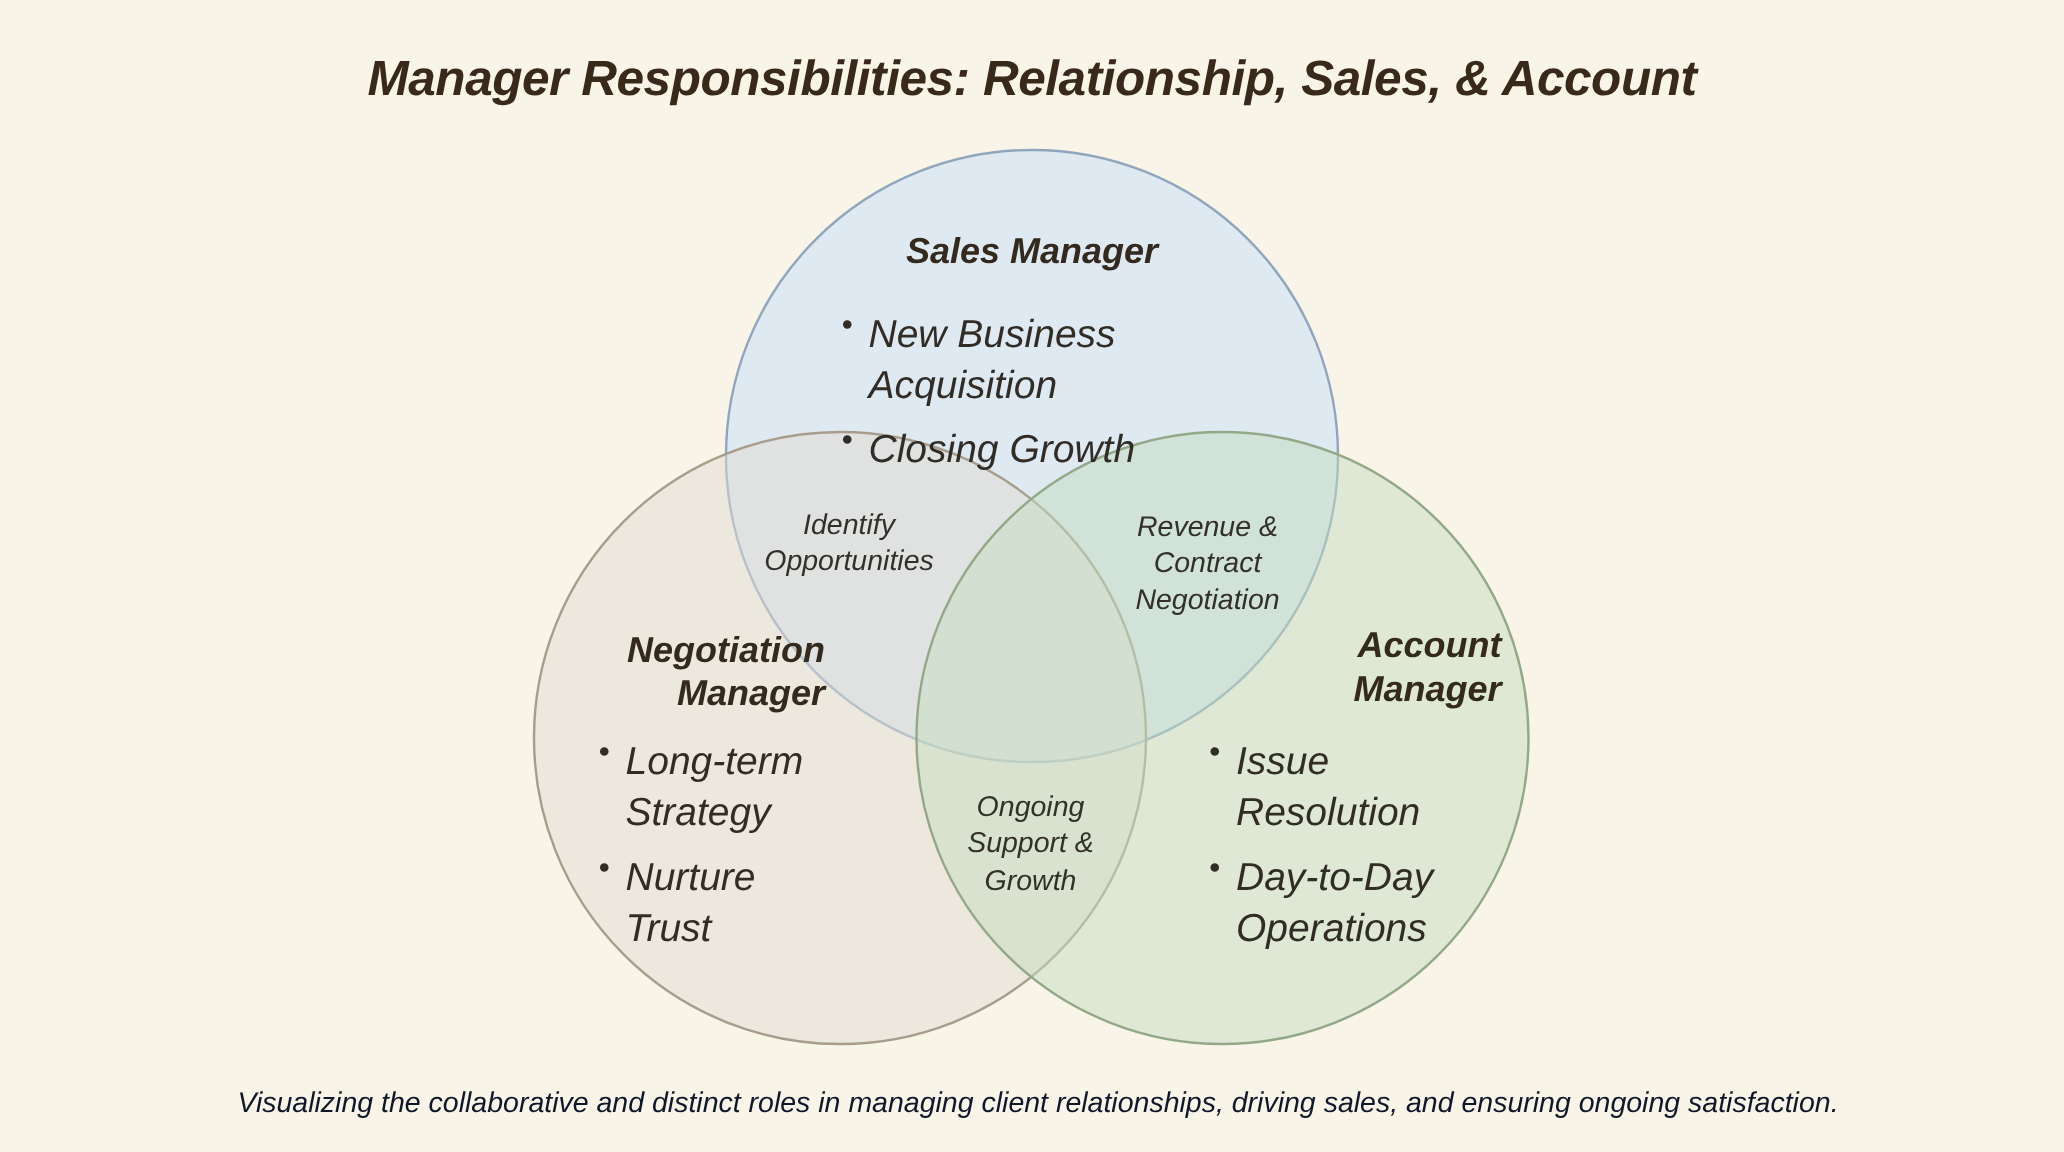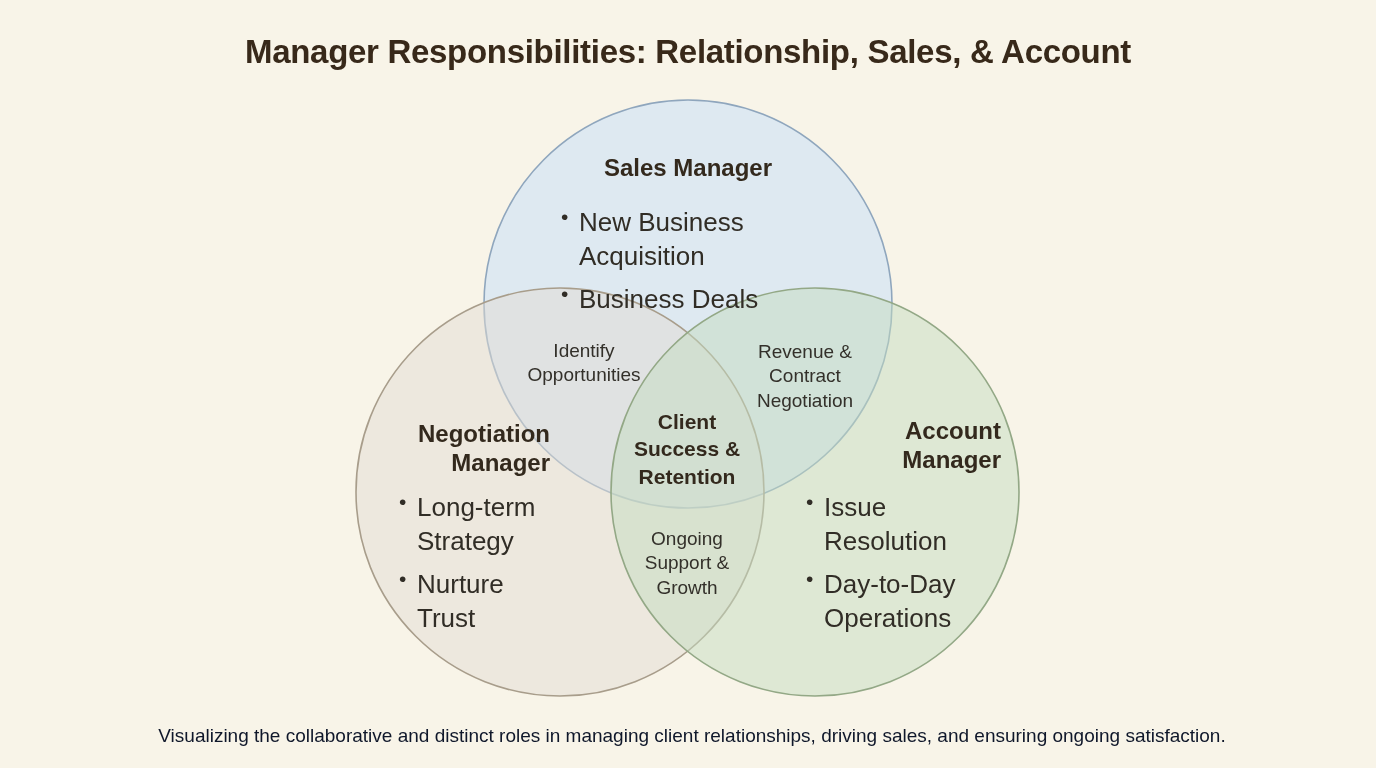--- a/index.html
+++ b/index.html
@@ -2,21 +2,21 @@
 <html><head>
 <meta charset="utf-8">
 <style>
   html, body { margin:0; padding:0; }
   body {
     width:1376px; height:768px; overflow:hidden;
     background:#f8f4e8;
     font-family:"Liberation Sans", sans-serif;
     color:#312d26;
   }
-  .stage { position:relative; width:1376px; height:768px; }
+  .stage { position:relative; width:1376px; height:768px;font-style:italic; }
 
   .page-title {
     position:absolute; left:0; top:33px; width:100%;
     margin:0; text-align:center;
     font-size:33px; font-weight:800; letter-spacing:-0.3px;
     color:#38291a;
   }
 
   svg.venn { position:absolute; left:0; top:0; }
   .venn-circle { fill-opacity:0.5; stroke-width:1.6; }
@@ -40,21 +40,21 @@
     font-size:21px; color:#312d26;
   }
   .bl-sales { left:560px; top:205px; width:280px; }
   .bl-rel   { left:398px; top:490px; width:140px; }
   .bl-acc   { left:805px; top:490px; width:180px; }
 
   .overlap-label {
     position:absolute; transform:translateX(-50%);
     font-size:19px; line-height:1.28; text-align:center; color:#33302a;
   }
-  .ov-sr { left:584px; top:339px; width:160px; }
+  .ov-sr { left:566px; top:339px; width:160px; }
   .ov-sa { left:805px; top:340px; width:124px; }
   .ov-ra { left:687px; top:527px; width:110px; }
   .ov-center {
     position:absolute; transform:translateX(-50%);
     left:687px; top:408px; width:132px;
     font-size:21px; font-weight:700; line-height:1.3;
     text-align:center; color:#33291d;
   }
 
   .caption {
@@ -72,35 +72,34 @@
 
   <svg class="venn" width="1376" height="768" viewBox="0 0 1376 768">
     <circle class="venn-circle" cx="688" cy="304" r="204" fill="#c4defa" stroke="#8fa6bd"></circle>
     <circle class="venn-circle" cx="560" cy="492" r="204" fill="#e2dcd4" stroke="#a89d8b"></circle>
     <circle class="venn-circle" cx="815" cy="492" r="204" fill="#c4dcc0" stroke="#93a886"></circle>
   </svg>
 
   <div class="circle-title ct-sales">Sales Manager</div>
   <ul class="blist bl-sales">
     <li>New Business Acquisition</li>
-    <li>Business Deals</li>
+    <li>Closing Growth</li>
   </ul>
 
   <div class="circle-title ct-rel">Negotiation Manager</div>
   <ul class="blist bl-rel">
     <li>Long-term Strategy</li>
     <li>Nurture Trust</li>
   </ul>
 
   <div class="circle-title ct-acc">Account Manager</div>
   <ul class="blist bl-acc">
     <li>Issue Resolution</li>
     <li>Day-to-Day Operations</li>
   </ul>
 
   <div class="overlap-label ov-sr">Identify Opportunities</div>
   <div class="overlap-label ov-sa">Revenue &amp; Contract Negotiation</div>
   <div class="overlap-label ov-ra">Ongoing Support &amp; Growth</div>
-  <div class="ov-center">Client Success &amp; Retention</div>
 
   <p class="caption">Visualizing the collaborative and distinct roles in managing client relationships, driving sales, and ensuring ongoing satisfaction.</p>
 
 </div>
 
 </body></html>

